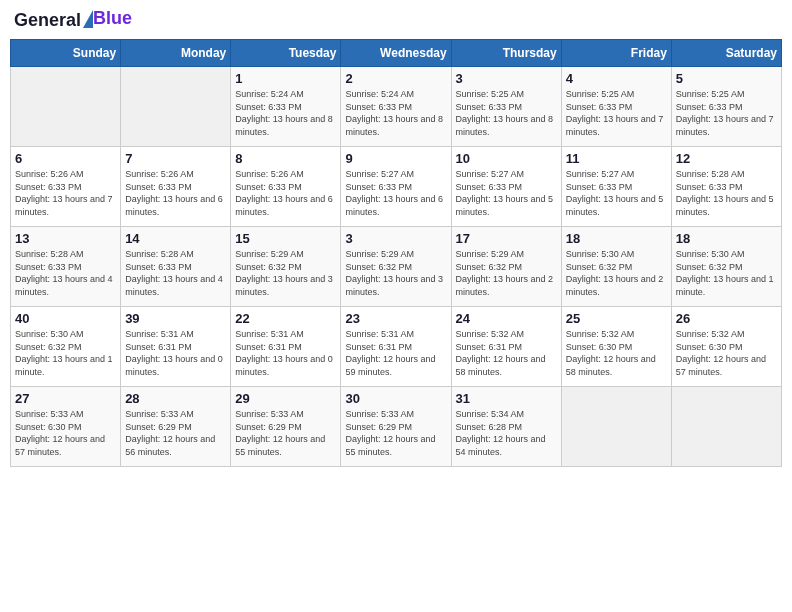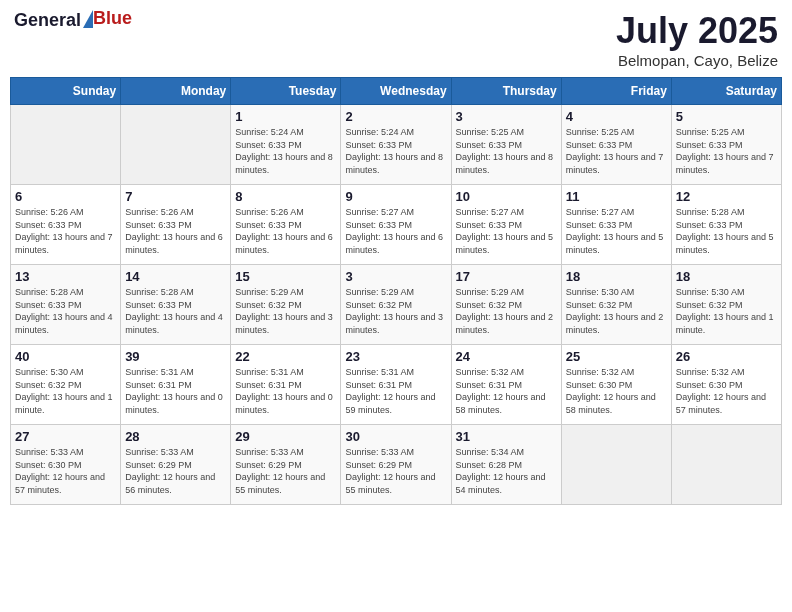--- a/index.html
+++ b/index.html
@@ -34,21 +34,21 @@
       width: 0;
       height: 0;
       border-left: 10px solid transparent;
       border-bottom: 18px solid #2a6db5;
       margin-left: 2px;
       margin-top: -4px;
     }
     .logo-blue {
       font-size: 18px;
       font-weight: bold;
-      color: #b91c1c;
+      color: #6d28d9;
       margin-top: -2px;
     }
     .title-section {
       text-align: right;
     }
     .month-title {
       font-size: 36px;
       font-weight: bold;
       color: #1a1a2e;
     }
@@ -101,24 +101,20 @@
 </head>
 <body>
 
 <div class="header">
   <div class="logo">
     <div class="logo-top">
       <span class="logo-general">General</span>
       <div class="logo-arrow"></div>
     </div>
     <span class="logo-blue">Blue</span>
-  </div>
-  <div class="title-section">
-    <div class="month-title">July 2025</div>
-    <div class="subtitle">Belmopan, Cayo, Belize</div>
   </div>
 </div>
 
 <table>
   <thead>
     <tr>
     <th>Sunday</th>
         <th>Monday</th>
         <th>Tuesday</th>
         <th>Wednesday</th>

